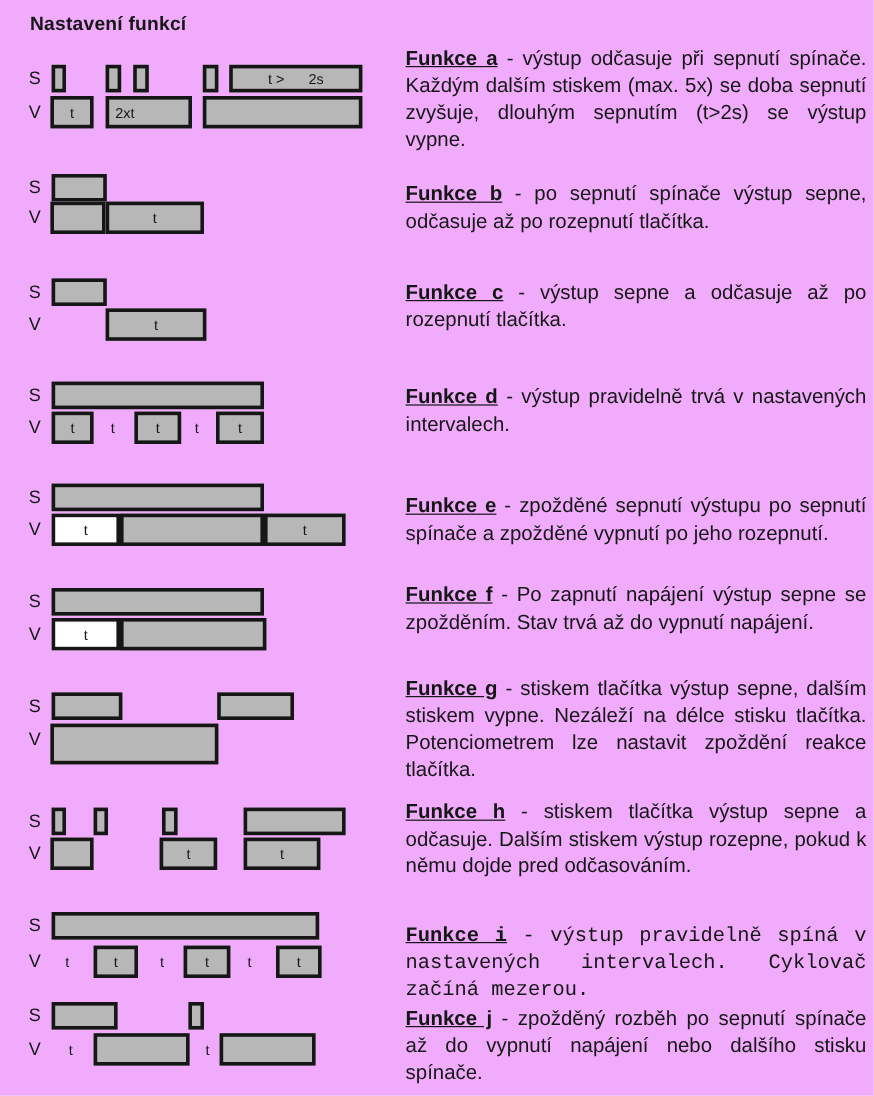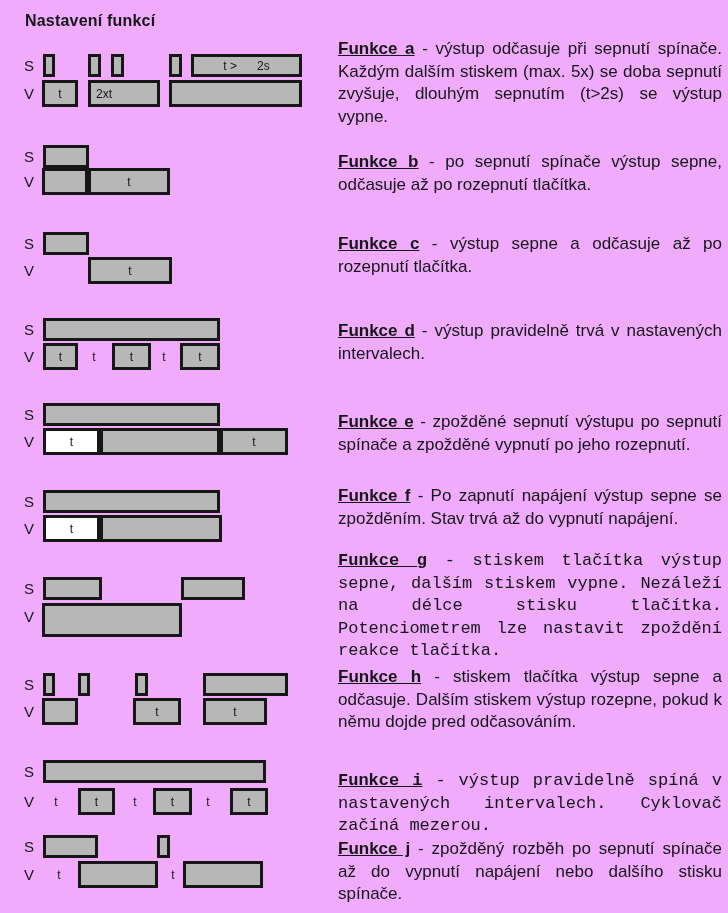--- a/index.html
+++ b/index.html
@@ -161,21 +161,21 @@
         <div class="tbox" style="left: 43px; top: 0px; width: 59px; height: 23px;">
           <span class="box-label"></span>
         </div>
         <div class="tbox" style="left: 181px; top: 0px; width: 64px; height: 23px;">
           <span class="box-label"></span>
         </div>
         <div class="tbox" style="left: 42px; top: 26px; width: 140px; height: 34px;">
           <span class="box-label"></span>
         </div>
       </div>
-      <p class="desc" style="top: 550px; left: 338px; width: 384px; font-family: Liberation Mono, monospace;"><span class="fn-name">Funkce g</span><span class="fn-text"> - stiskem tlačítka výstup sepne, dalším stiskem vypne. Nezáleží na délce stisku tlačítka. Potenciometrem lze nastavit zpoždění reakce tlačítka.</span></p>
+      <p class="desc" style="top: 563px; left: 338px; width: 384px;"><span class="fn-name">Funkce g</span><span class="fn-text"> - stiskem tlačítka výstup sepne, dalším stiskem vypne. Nezáleží na délce stisku tlačítka. Potenciometrem lze nastavit zpoždění reakce tlačítka.</span></p>
       <div class="diagram" style="top: 673px;">
         <span class="row-label" style="top: 0px; height: 23px; line-height: 23px;">S</span>
         <span class="row-label" style="top: 25px; height: 27px; line-height: 27px;">V</span>
         <div class="tbox" style="left: 43px; top: 0px; width: 12px; height: 23px;">
           <span class="box-label"></span>
         </div>
         <div class="tbox" style="left: 78px; top: 0px; width: 12px; height: 23px;">
           <span class="box-label"></span>
         </div>
         <div class="tbox" style="left: 135px; top: 0px; width: 13px; height: 23px;">

